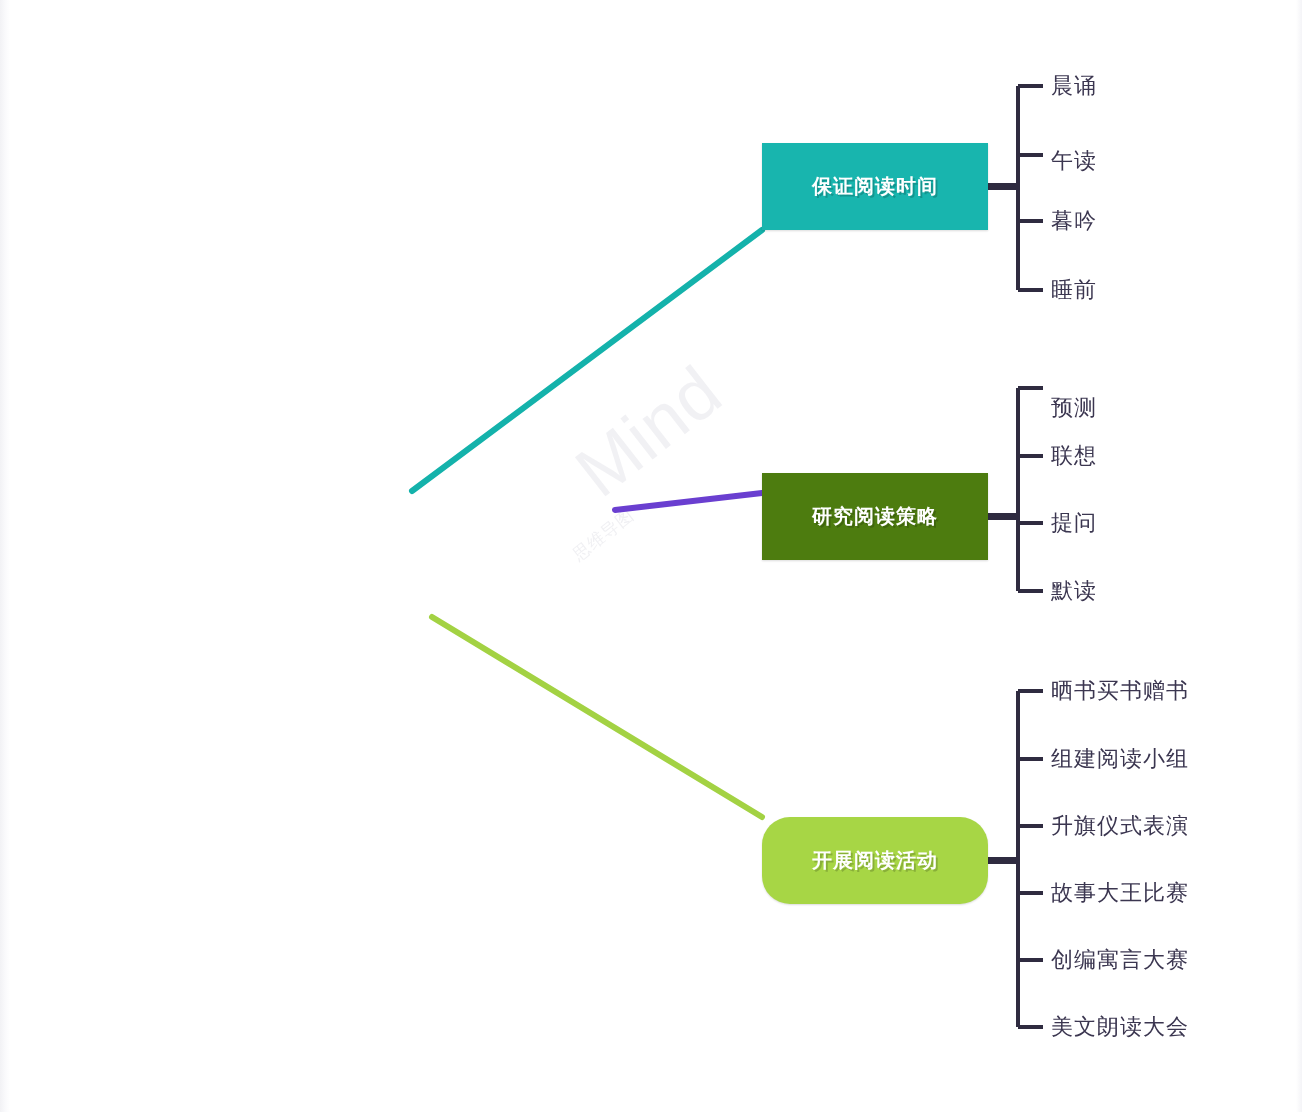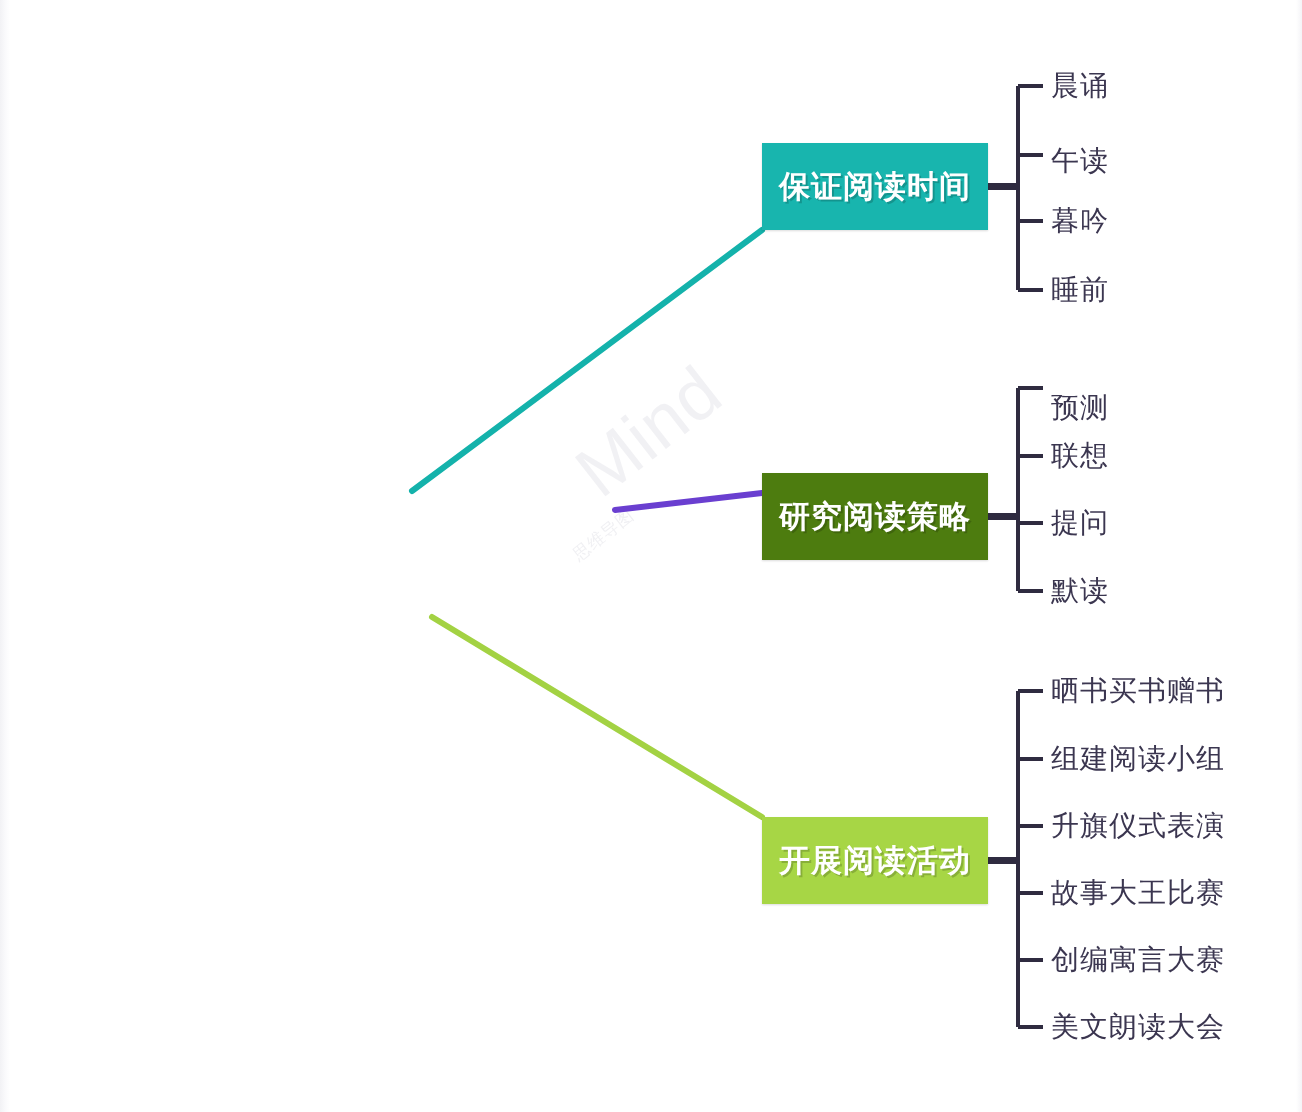--- a/index.html
+++ b/index.html
@@ -65,36 +65,36 @@
     left: 762px;
     width: 226px;
     height: 87px;
     display: flex;
     align-items: center;
     justify-content: center;
     box-shadow: 0 1px 2px rgba(0,0,0,0.14);
   }
   .branch-label {
     color: #ffffff;
-    font-size: 31px;
+    font-size: 20px;
     font-weight: bold;
     letter-spacing: 1px;
     white-space: nowrap;
     text-shadow: 2px 2px 0 rgba(0,0,0,0.18);
   }
   #branch-0 { top: 143px; background: #18b5ae; }
   #branch-1 { top: 473px; background: #4d7c0f; }
-  #branch-2 { top: 817px; background: #a7d645; }
+  #branch-2 { top: 817px; background: #a7d645; border-radius: 28px; }
 
   
   .leaf-label {
     position: absolute;
     left: 1051px;
     color: #3b3650;
-    font-size: 28px;
+    font-size: 22px;
     font-weight: normal;
     white-space: nowrap;
     letter-spacing: 1px;
     transform: translateY(-50%);
   }
 
   
   .watermark {
     position: absolute;
     left: 560px;

